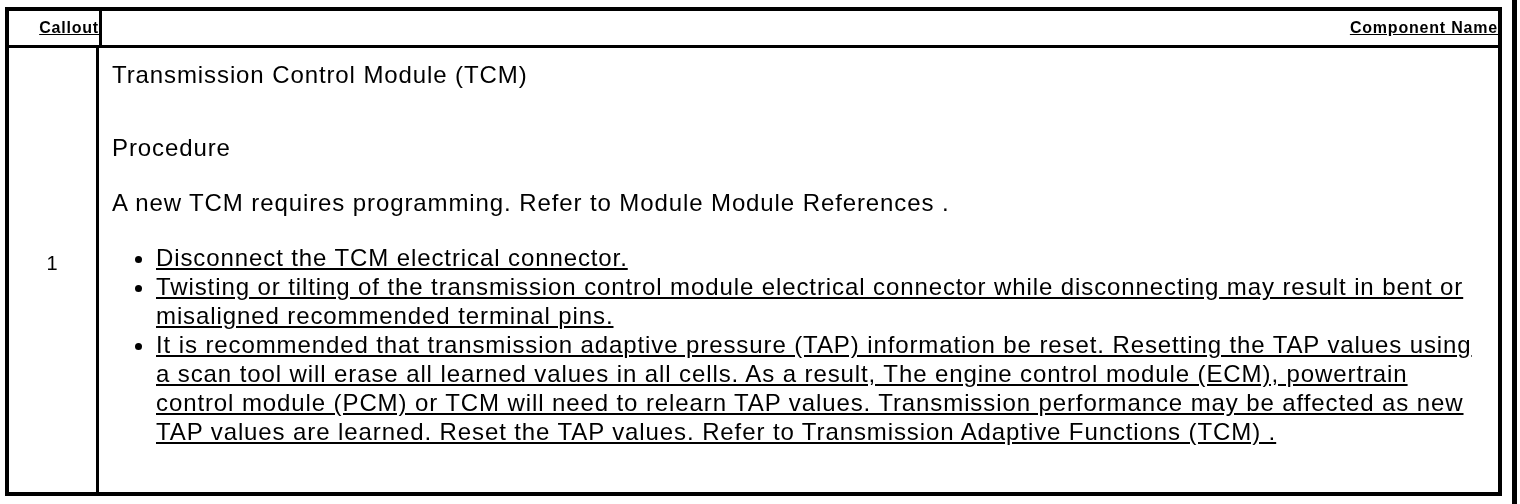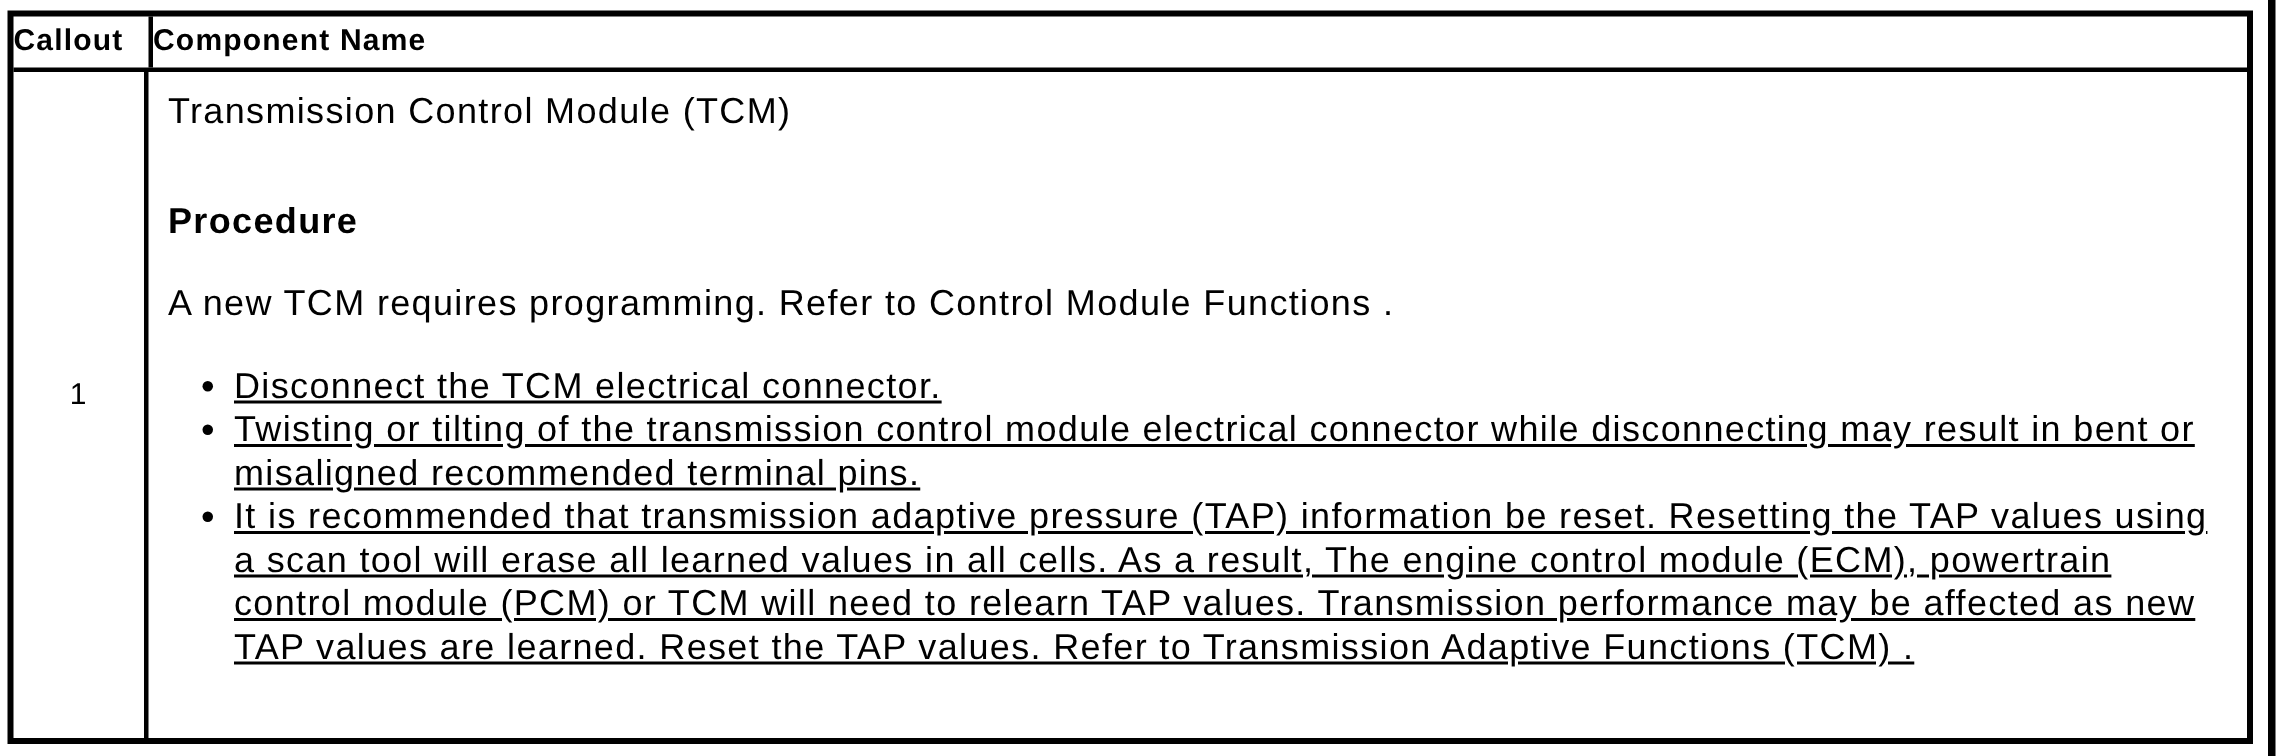--- a/index.html
+++ b/index.html
@@ -36,26 +36,27 @@
     box-sizing: border-box;
   }
   .callout-col {
     width: 90px;
     flex: none;
     border-right: 3px solid #000000;
     box-sizing: content-box;
   }
   .header-cell {
     font-weight: bold;
-    font-size: 20px;
+    font-size: 16px;
     letter-spacing: 0.8px;
-    text-align: left;
+    text-align: right;
     line-height: 33px;
     overflow: hidden;
     white-space: nowrap;
+    text-decoration: underline;
   }
   .name-col {
     flex: 1 1 auto;
     min-width: 0;
   }
   .body-row {
     display: flex;
     height: calc(100% - 37px);
     box-sizing: border-box;
   }
@@ -74,21 +75,21 @@
     padding: 12px 12px 0 13px;
     font-size: 24px;
     letter-spacing: 0.9px;
     line-height: 29px;
     overflow: hidden;
   }
   .para {
     margin: 0 0 26px 0;
   }
   .bold {
-    font-weight: bold;
+    font-weight: normal;
     margin-top: 44px;
   }
   ul.tips {
     margin: 0;
     padding: 0 0 0 44px;
     list-style: disc outside;
   }
   ul.tips li {
     margin: 0;
     padding: 0;
@@ -110,21 +111,21 @@
   <div class="tbl">
     <div class="header-row">
       <div class="callout-col header-cell">Callout</div>
       <div class="name-col header-cell">Component Name</div>
     </div>
     <div class="body-row">
       <div class="callout-col body-callout">1</div>
       <div class="content-cell">
         <p class="para">Transmission Control Module (TCM)</p>
         <p class="para bold">Procedure</p>
-        <p class="para">A new TCM requires programming. Refer to Control Module Functions .</p>
+        <p class="para">A new TCM requires programming. Refer to Module Module References .</p>
         <ul class="tips">
           <li>Disconnect the TCM electrical connector.</li>
           <li>Twisting or tilting of the transmission control module electrical connector while disconnecting may result in bent or misaligned recommended terminal pins.</li>
           <li>It is recommended that transmission adaptive pressure (TAP) information be reset. Resetting the TAP values using a scan tool will erase all learned values in all cells. As a result, The engine control module (ECM), powertrain control module (PCM) or TCM will need to relearn TAP values. Transmission performance may be affected as new TAP values are learned. Reset the TAP values. Refer to Transmission Adaptive Functions (TCM) .</li>
         </ul>
       </div>
     </div>
   </div>
   <div class="edge-line"></div>
 </div>

